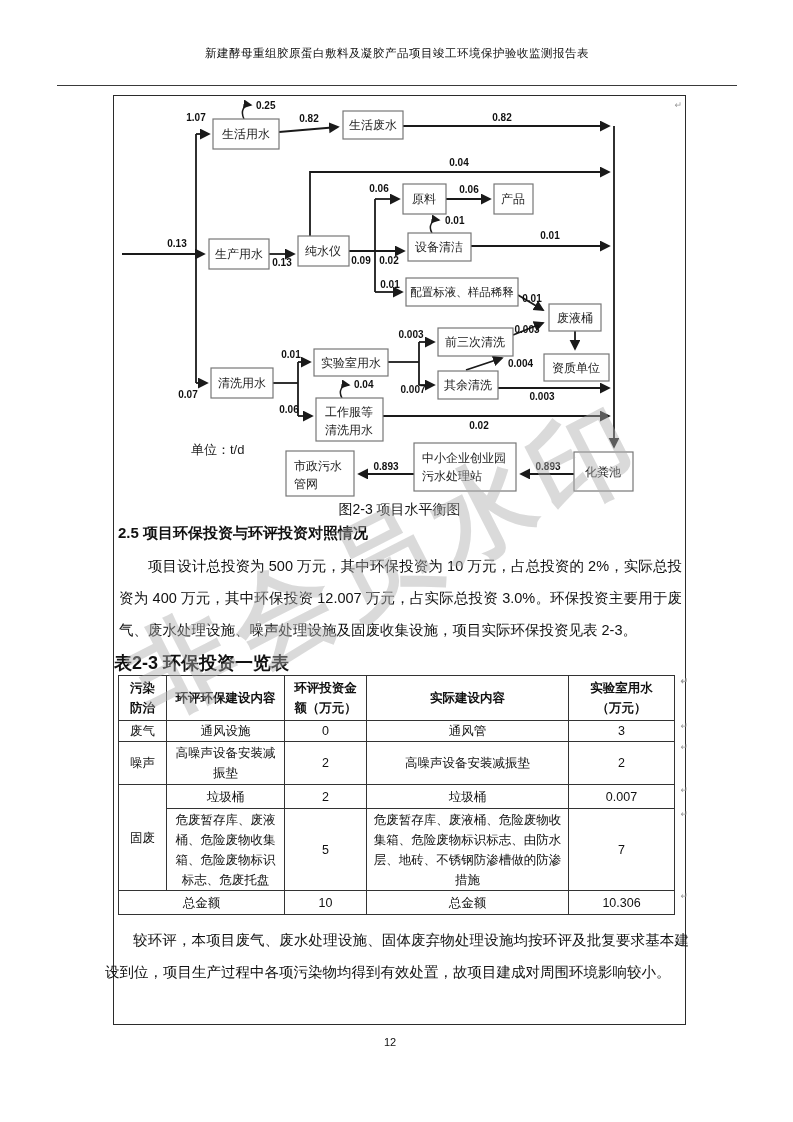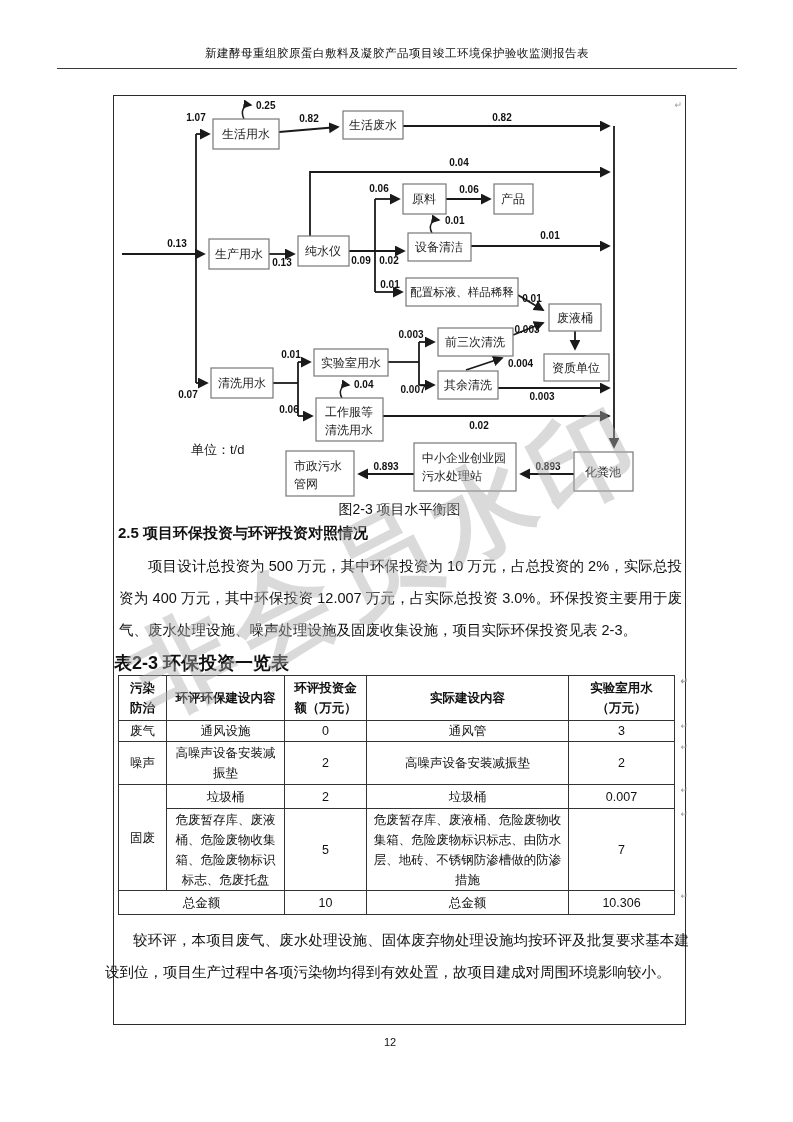--- a/index.html
+++ b/index.html
@@ -1,20 +1,20 @@
 <!DOCTYPE html>
 <html><head>
 <meta charset="utf-8">
 <style>
   html,body{margin:0;padding:0;background:#ffffff;}
   .page{position:relative;width:793px;height:1122px;background:#fff;overflow:hidden;
         font-family:"Liberation Sans",sans-serif;color:#111;}
   
   .hdr{position:absolute;left:57px;top:46px;width:680px;text-align:center;
-       font-size:11.5px;letter-spacing:.5px;padding-bottom:7px;border-bottom:1.6px solid #3a3a3a;}
+       font-size:11.5px;letter-spacing:.5px;padding-bottom:24px;border-bottom:1.6px solid #3a3a3a;}
   
   .cell{position:absolute;left:113px;top:95px;width:573px;height:930px;
         border:1.6px solid #2b2b2b;box-sizing:border-box;}
   .diagram-svg{display:block;}
   .pilcrow{color:#9a9a9a;font-size:9px;line-height:9px;}
   .diagram-pilcrow{position:absolute;right:3px;top:5px;}
   
   .bx{fill:#ffffff;stroke:#777;stroke-width:1.2;}
   .bt{font-size:12px;fill:#1c1c1c;}
   .bt2{font-size:11.5px;fill:#1c1c1c;}

